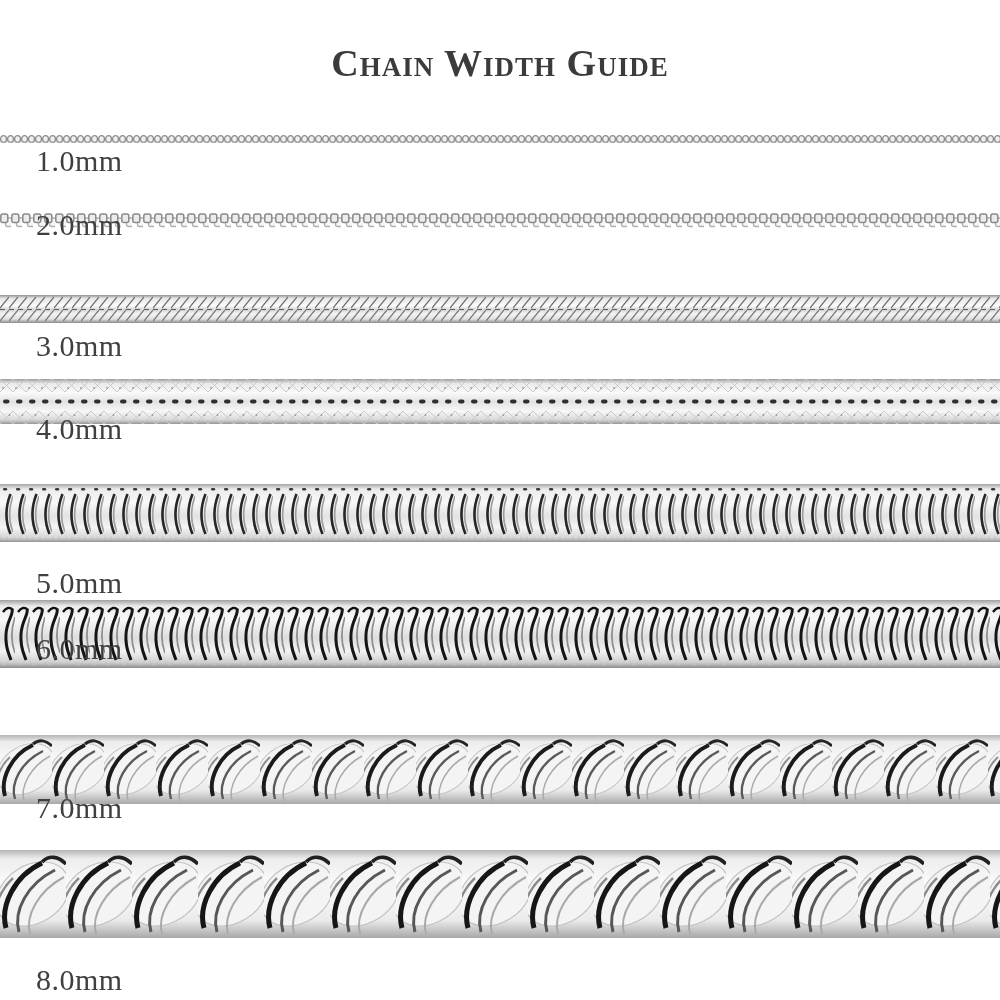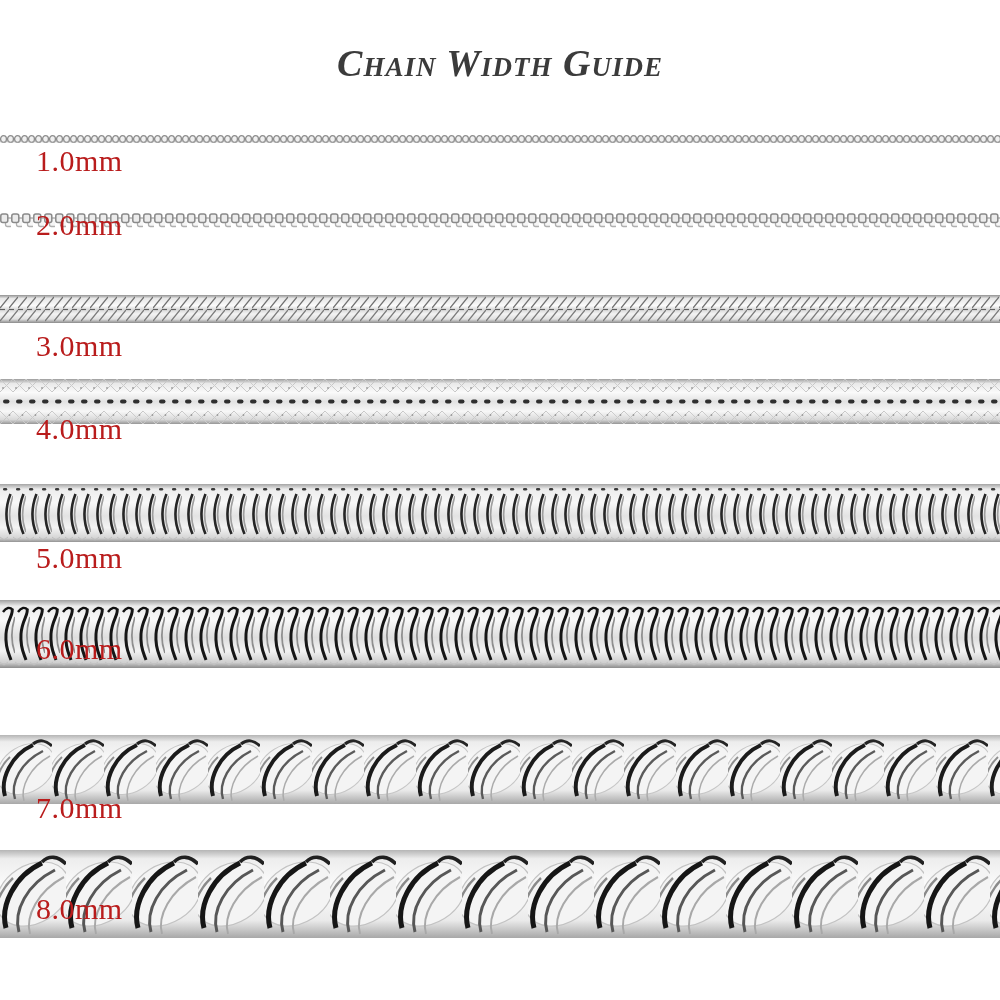--- a/index.html
+++ b/index.html
@@ -3,26 +3,26 @@
 <meta charset="utf-8">
 <style>
   html,body{margin:0;padding:0;background:#ffffff;}
   .page{
     position:relative;width:1000px;height:1000px;background:#ffffff;
     font-family:"Liberation Serif", serif;overflow:hidden;
   }
   .title{
     position:absolute;top:18px;left:0;width:100%;text-align:center;
     font-variant:small-caps;font-size:38px;font-weight:600;color:#3b3b3b;
-    letter-spacing:1px;line-height:1.1;font-style:italic;
+    letter-spacing:1px;line-height:1.1;
   }
   .chain{position:absolute;left:0;right:0;}
   .chain svg{display:block;width:100%;height:100%;}
   .chain-label{
-    position:absolute;left:36px;font-size:30px;color:#b91c1c;
+    position:absolute;left:36px;font-size:30px;color:#404040;
     letter-spacing:.5px;line-height:1;white-space:nowrap;
   }
   .defs-holder{position:absolute;width:0;height:0;overflow:hidden;}
 </style>
 </head>
 <body>
 
 <div class="page">
 
   <svg class="defs-holder" aria-hidden="true">
@@ -164,21 +164,21 @@
     </svg>
   </div>
   <div class="chain-label" style="top:414px">4.0mm</div>
 
   <div class="chain" style="top:484px;height:58px">
     <svg width="1000" height="58">
       <rect width="1000" height="58" fill="url(#g5)"></rect>
       <rect width="1000" height="58" fill="url(#pat5)"></rect>
     </svg>
   </div>
-  <div class="chain-label" style="top:543px">5.0mm</div>
+  <div class="chain-label" style="top:568px">5.0mm</div>
 
   <div class="chain" style="top:600px;height:68px">
     <svg width="1000" height="68">
       <rect width="1000" height="68" fill="url(#g6)"></rect>
       <rect width="1000" height="68" fill="url(#pat6)"></rect>
     </svg>
   </div>
   <div class="chain-label" style="top:634px">6.0mm</div>
 
   <div class="chain" style="top:735px;height:69px">
@@ -188,15 +188,15 @@
     </svg>
   </div>
   <div class="chain-label" style="top:793px">7.0mm</div>
 
   <div class="chain" style="top:850px;height:88px">
     <svg width="1000" height="88">
       <rect width="1000" height="88" fill="url(#g7)"></rect>
       <rect width="1000" height="88" fill="url(#pat8)"></rect>
     </svg>
   </div>
-  <div class="chain-label" style="top:894px">8.0mm</div>
+  <div class="chain-label" style="top:965px">8.0mm</div>
 
 </div>
 
 </body></html>

